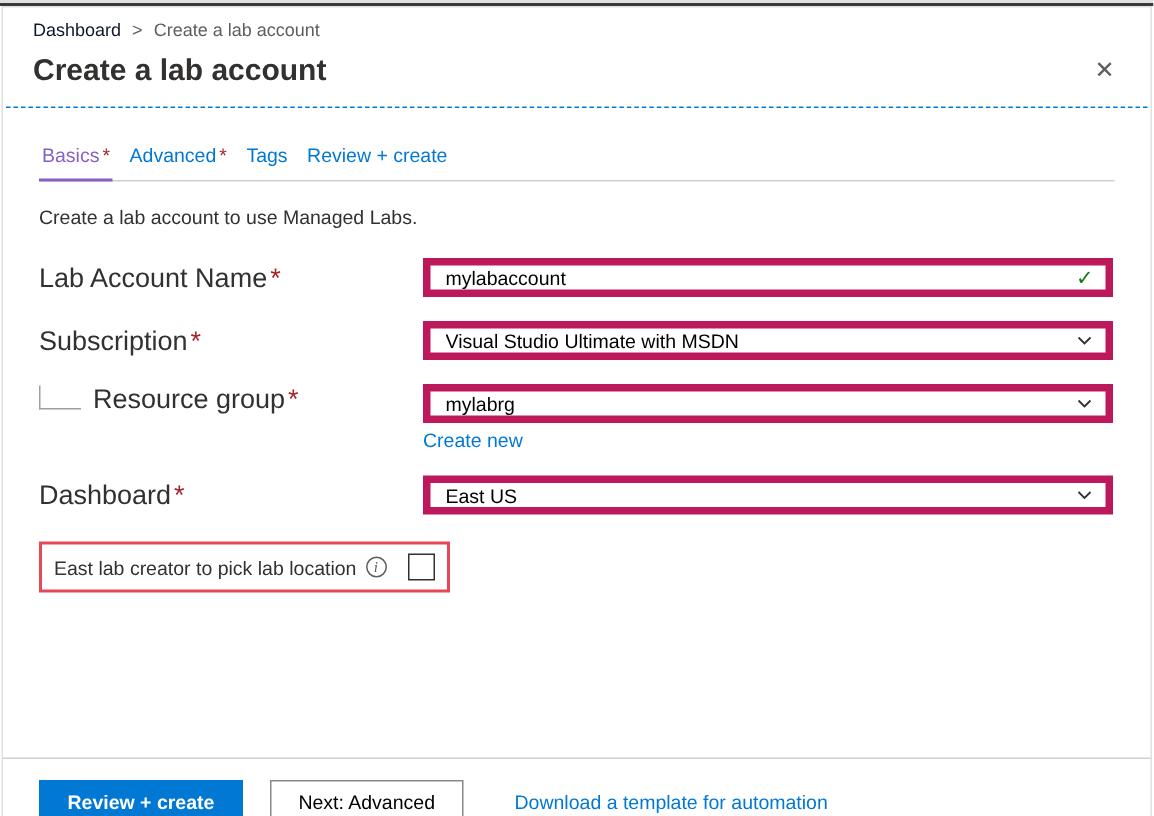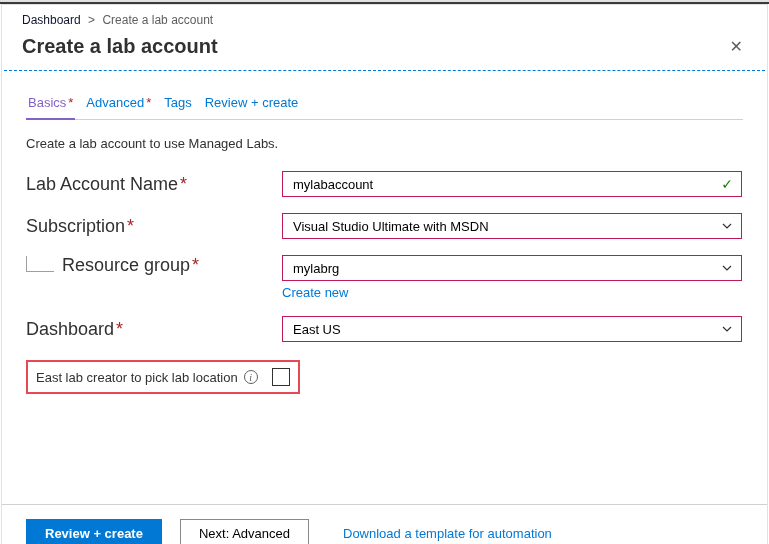--- a/index.html
+++ b/index.html
@@ -85,21 +85,21 @@
     font-size: 18px;
     color: #323130;
   }
   .form-label .req { color: #a4262c; margin-left: 2px; }
   .form-control {
     flex: 1;
     max-width: 460px;
     position: relative;
   }
   .input-wrap {
-    border: 1px solid #be185d;
+    border: 5px solid #be185d;
     height: 26px;
     display: flex;
     align-items: center;
     padding: 0 8px;
     background: #fff;
   }
   .input-wrap input {
     border: none;
     outline: none;
     width: 100%;

